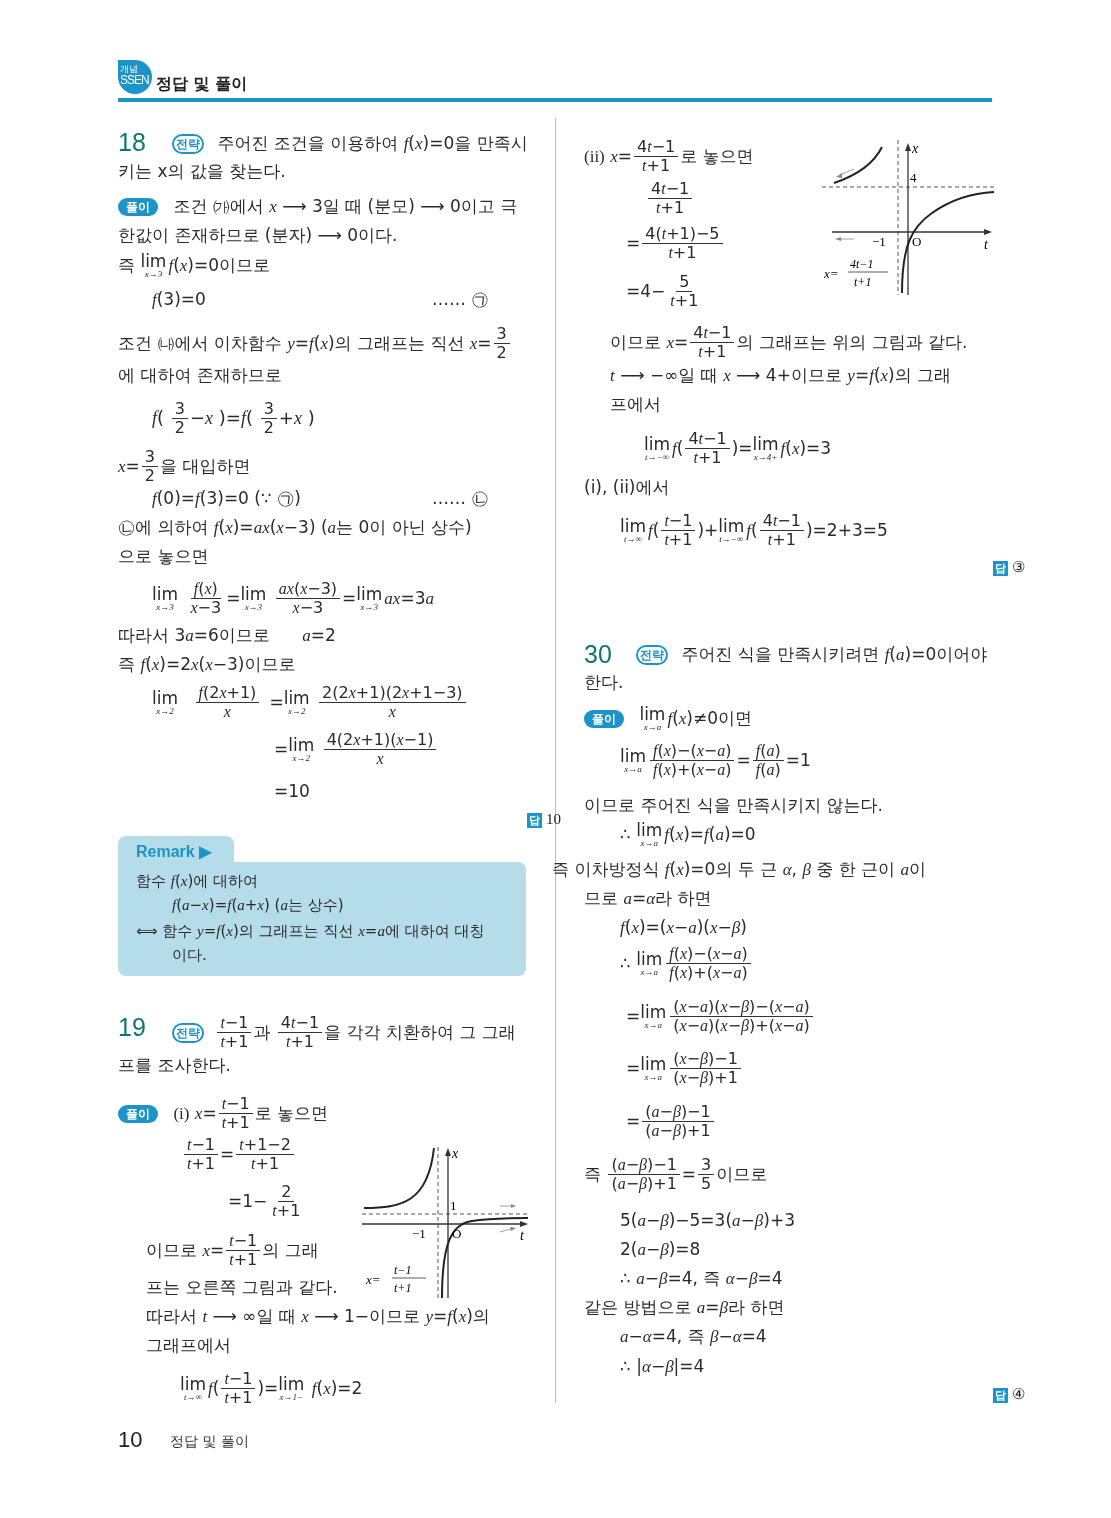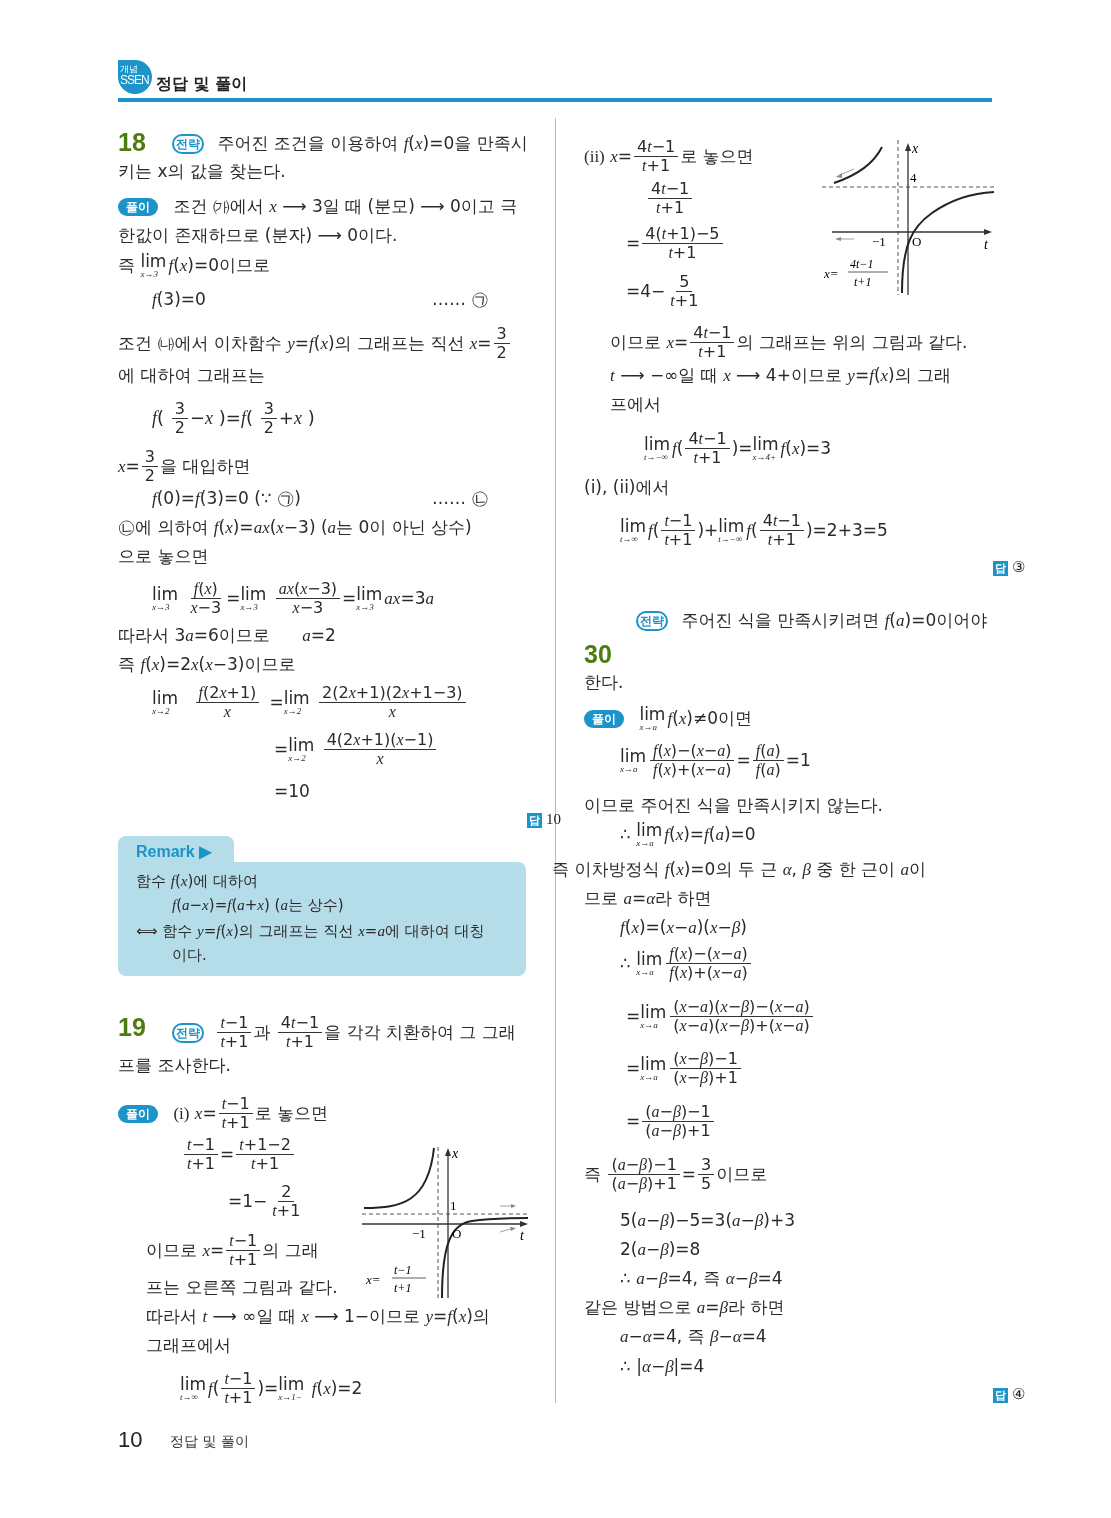--- a/index.html
+++ b/index.html
@@ -9,29 +9,29 @@
   .m{font-family:"Liberation Serif","DejaVu Serif",serif;font-style:italic;}
   .mr{font-family:"Liberation Serif","DejaVu Serif",serif;}
   .line{position:absolute;font-size:17px;line-height:22px;white-space:nowrap;color:#2a2a2a;}
   .header-logo{position:absolute;left:118px;top:60px;width:34px;height:34px;border-radius:0 17px 17px 17px;
        background:#1c93c9;color:#fff;font-size:9px;line-height:11px;text-align:left;padding:4px 0 0 2px;box-sizing:border-box;
        font-family:"Liberation Sans",sans-serif;}
   .header-logo .ssen{font-size:12px;letter-spacing:-1px;}
   .header-title{position:absolute;left:156px;top:74px;font-size:16px;font-weight:bold;color:#222;}
   .header-rule{position:absolute;left:118px;top:98px;width:874px;height:4px;background:#1c93c9;}
   .col-rule{position:absolute;left:555px;top:118px;width:1px;height:1285px;background:#bbb;}
-  .qnum{position:absolute;font-family:"Liberation Sans",sans-serif;font-weight:bold;font-size:25px;color:#4d7c0f;}
+  .qnum{position:absolute;font-family:"Liberation Sans",sans-serif;font-weight:normal;font-size:25px;color:#0f766e;}
   .badge-outline{display:inline-block;border:2px solid #1c93c9;border-radius:12px;color:#1c93c9;font-size:12px;font-weight:bold;
        padding:0 2px;line-height:16px;vertical-align:middle;}
   .badge-fill{display:inline-block;background:#1c93c9;border-radius:12px;color:#fff;font-size:12px;font-weight:bold;
        padding:1px 8px;line-height:16px;vertical-align:middle;}
   .frac{display:inline-flex;flex-direction:column;align-items:center;vertical-align:middle;font-size:16px;line-height:18px;margin:0 2px;}
   .frac .num{border-bottom:1px solid #333;padding:0 3px;}
   .frac .den{padding:0 3px;}
-  .lim{display:inline-flex;flex-direction:column;vertical-align:middle;line-height:16px;margin-right:2px;}
+  .lim{display:inline-flex;flex-direction:column;align-items:center;vertical-align:middle;line-height:16px;margin-right:2px;}
   .lim .sub{font-size:9px;line-height:10px;font-style:italic;font-family:"Liberation Serif",serif;}
   .answer{position:absolute;font-size:15px;padding-left:39px;}
   .answer .dap{display:inline-block;background:#1c93c9;color:#fff;font-size:11px;font-weight:bold;padding:0 2px;line-height:15px;margin-right:4px;}
   .remark{position:absolute;left:118px;top:862px;width:408px;height:114px;background:#b5dce9;border-radius:0 8px 8px 8px;}
   .remark-tab{position:absolute;left:118px;top:836px;width:116px;height:30px;background:#b5dce9;border-radius:8px 8px 0 0;}
   .remark-title{position:absolute;left:136px;top:842px;font-family:"Liberation Sans",sans-serif;font-weight:bold;font-size:16px;color:#1c93c9;}
   .rl{position:absolute;font-size:15px;color:#2a2a2a;white-space:nowrap;}
   .footer-num{position:absolute;left:118px;top:1427px;font-size:22px;font-family:"Liberation Sans",sans-serif;color:#222;}
   .footer-title{position:absolute;left:170px;top:1433px;font-size:14px;color:#333;}
   svg text{font-family:"Liberation Serif",serif;}
@@ -63,21 +63,21 @@
       <span>lim</span>
       <span class="sub">x→3</span>
     </span><span class="m">f</span>(<span class="m">x</span>)=0이므로</div>
 <div class="line" style="left:152px;top:288px;"><span class="m">f</span>(3)=0</div>
 <div class="line" style="left:432px;top:288px;">…… ㉠</div>
 
 <div class="line" style="left:118px;top:325px;">조건 ㈏에서 이차함수 <span class="m">y</span>=<span class="m">f</span>(<span class="m">x</span>)의 그래프는 직선 <span class="m">x</span>=<span class="frac">
       <span class="num">3</span>
       <span class="den">2</span>
     </span></div>
-<div class="line" style="left:118px;top:364px;">에 대하여 그래프는</div>
+<div class="line" style="left:118px;top:364px;">에 대하여 존재하므로</div>
 <div class="line" style="left:152px;top:400px;font-size:18px;"><span class="m">f</span>( <span class="frac">
       <span class="num">3</span>
       <span class="den">2</span>
     </span>−<span class="m">x</span> )=<span class="m">f</span>( <span class="frac">
       <span class="num">3</span>
       <span class="den">2</span>
     </span>+<span class="m">x</span> )</div>
 <div class="line" style="left:118px;top:448px;"><span class="m">x</span>=<span class="frac">
       <span class="num">3</span>
       <span class="den">2</span>
@@ -305,21 +305,21 @@
   <text x="88" y="47" font-size="13">4</text>
   <text x="50" y="111" font-size="13">−1</text>
   <text x="90" y="111" font-size="13">O</text>
   <text x="2" y="143" font-size="13" font-style="italic">x=</text>
   <text x="28" y="133" font-size="12" font-style="italic">4t−1</text>
   <line x1="26" y1="137" x2="66" y2="137" stroke="#333" stroke-width="0.8"></line>
   <text x="32" y="151" font-size="12" font-style="italic">t+1</text>
 </svg>
 
 <div class="qnum" style="left:584px;top:640px;">30</div>
-<div class="line" style="left:636px;top:609px;">
+<div class="line" style="left:636px;top:643px;">
   <span class="badge-outline">전략</span>
   <span style="margin-left:8px;">주어진 식을 만족시키려면 <span class="m">f</span>(<span class="m">a</span>)=0이어야</span>
 </div>
 <div class="line" style="left:584px;top:671px;">한다.</div>
 
 <div class="line" style="left:584px;top:706px;">
   <span class="badge-fill">풀이</span>
   <span style="margin-left:10px;"><span class="lim">
         <span>lim</span>
         <span class="sub">x→a</span>

